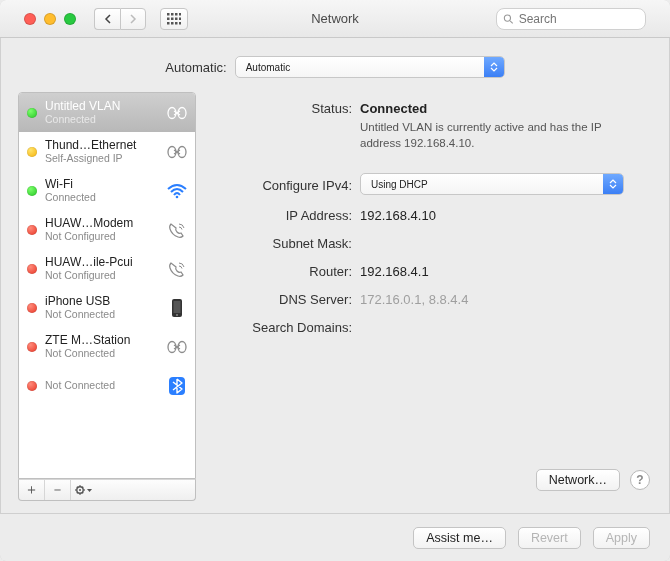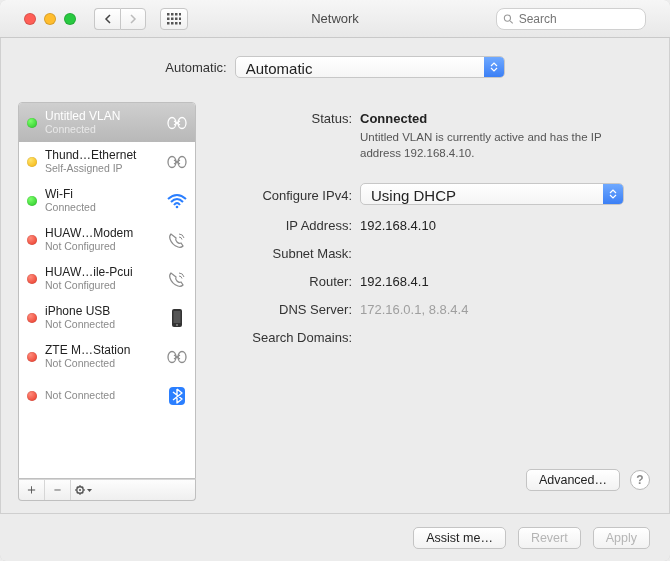--- a/index.html
+++ b/index.html
@@ -15,27 +15,27 @@
   .nav-btn { width:26px; height:22px; background:linear-gradient(#ffffff,#f1f1f1); border:1px solid #c7c7c7; display:flex; align-items:center; justify-content:center; font-size:12px; color:#7a7a7a; }
   .nav-btn:first-child { border-radius:4px 0 0 4px; border-right:none; color:#444;}
   .nav-btn:last-child { border-radius:0 4px 4px 0; color:#bbb;}
   .grid-btn { width:28px; height:22px; margin-left:6px; background:linear-gradient(#ffffff,#f1f1f1); border:1px solid #c7c7c7; border-radius:4px; display:flex; align-items:center; justify-content:center; }
   .title { position:absolute; left:0; right:0; text-align:center; font-size:13px; color:#4a4a4a; pointer-events:none; }
   .search { margin-left:auto; width:150px; height:22px; background:#fff; border:1px solid #d0d0d0; border-radius:8px; display:flex; align-items:center; padding:0 6px; color:#999; font-size:12px; gap:5px;}
   .search input { border:none; outline:none; width:100%; font-size:12px; background:transparent; }
 
   
   .location-row { display:flex; justify-content:center; align-items:center; gap:8px; padding:18px 0 14px; font-size:13px; color:#333; }
-  .select { position:relative; height:22px; background:linear-gradient(#ffffff,#f5f5f5); border:1px solid #c7c7c7; border-radius:5px; display:flex; align-items:flex-end; padding:0 26px 0 10px; font-size:15px; color:#222; }
+  .select { position:relative; height:22px; background:linear-gradient(#ffffff,#f5f5f5); border:1px solid #c7c7c7; border-radius:5px; display:flex; align-items:center; padding:0 26px 0 10px; font-size:10px; color:#222; }
   .select.loc { width:270px; }
   .select-end { position:absolute; right:0; top:0; bottom:0; width:20px; background:linear-gradient(#6fa9ff,#3b7ff5); border-radius:0 4px 4px 0; display:flex; flex-direction:column; align-items:center; justify-content:center; }
   .select-end svg { display:block; }
 
   
-  .main { flex:1; display:flex; gap:14px; padding:0 18px 12px;margin-top:10px; }
+  .main { flex:1; display:flex; gap:14px; padding:0 18px 12px; }
   .sidebar-wrap { width:178px; display:flex; flex-direction:column; }
   .sidebar { flex:1; background:#fff; border:1px solid #bfbfbf; border-radius:4px 4px 0 0; overflow:hidden; }
   .side-item { height:39px; display:flex; align-items:center; padding:0 6px 0 8px; gap:8px; border-bottom:0; position:relative; }
   .side-item.selected { background:linear-gradient(#cfcfcf,#b8b8b8); }
   .status-dot { width:10px; height:10px; border-radius:50%; flex-shrink:0; box-shadow:inset 0 0 1px rgba(0,0,0,0.3); }
   .dot-green { background:radial-gradient(circle at 35% 30%, #7bff6a, #23c523); }
   .dot-yellow{ background:radial-gradient(circle at 35% 30%, #ffe36a, #f5b20a); }
   .dot-red   { background:radial-gradient(circle at 35% 30%, #ff8a7a, #e83424); }
   .side-text { flex:1; min-width:0; line-height:1.15; }
   .side-name { font-size:12px; color:#222; white-space:nowrap; overflow:hidden; text-overflow:ellipsis; }
@@ -305,21 +305,21 @@
         <div class="row">
           <div class="row-label">DNS Server:</div>
           <div class="row-val dim">172.16.0.1, 8.8.4.4</div>
         </div>
         <div class="row">
           <div class="row-label">Search Domains:</div>
           <div class="row-val dim"></div>
         </div>
       </div>
       <div class="detail-foot">
-        <div class="btn">Advanced…</div>
+        <div class="btn">Network…</div>
         <div class="help">?</div>
       </div>
     </div>
   </div>
 
   <div class="footer">
     <div class="btn">Assist me…</div>
     <div class="btn disabled">Revert</div>
     <div class="btn disabled">Apply</div>
   </div>

